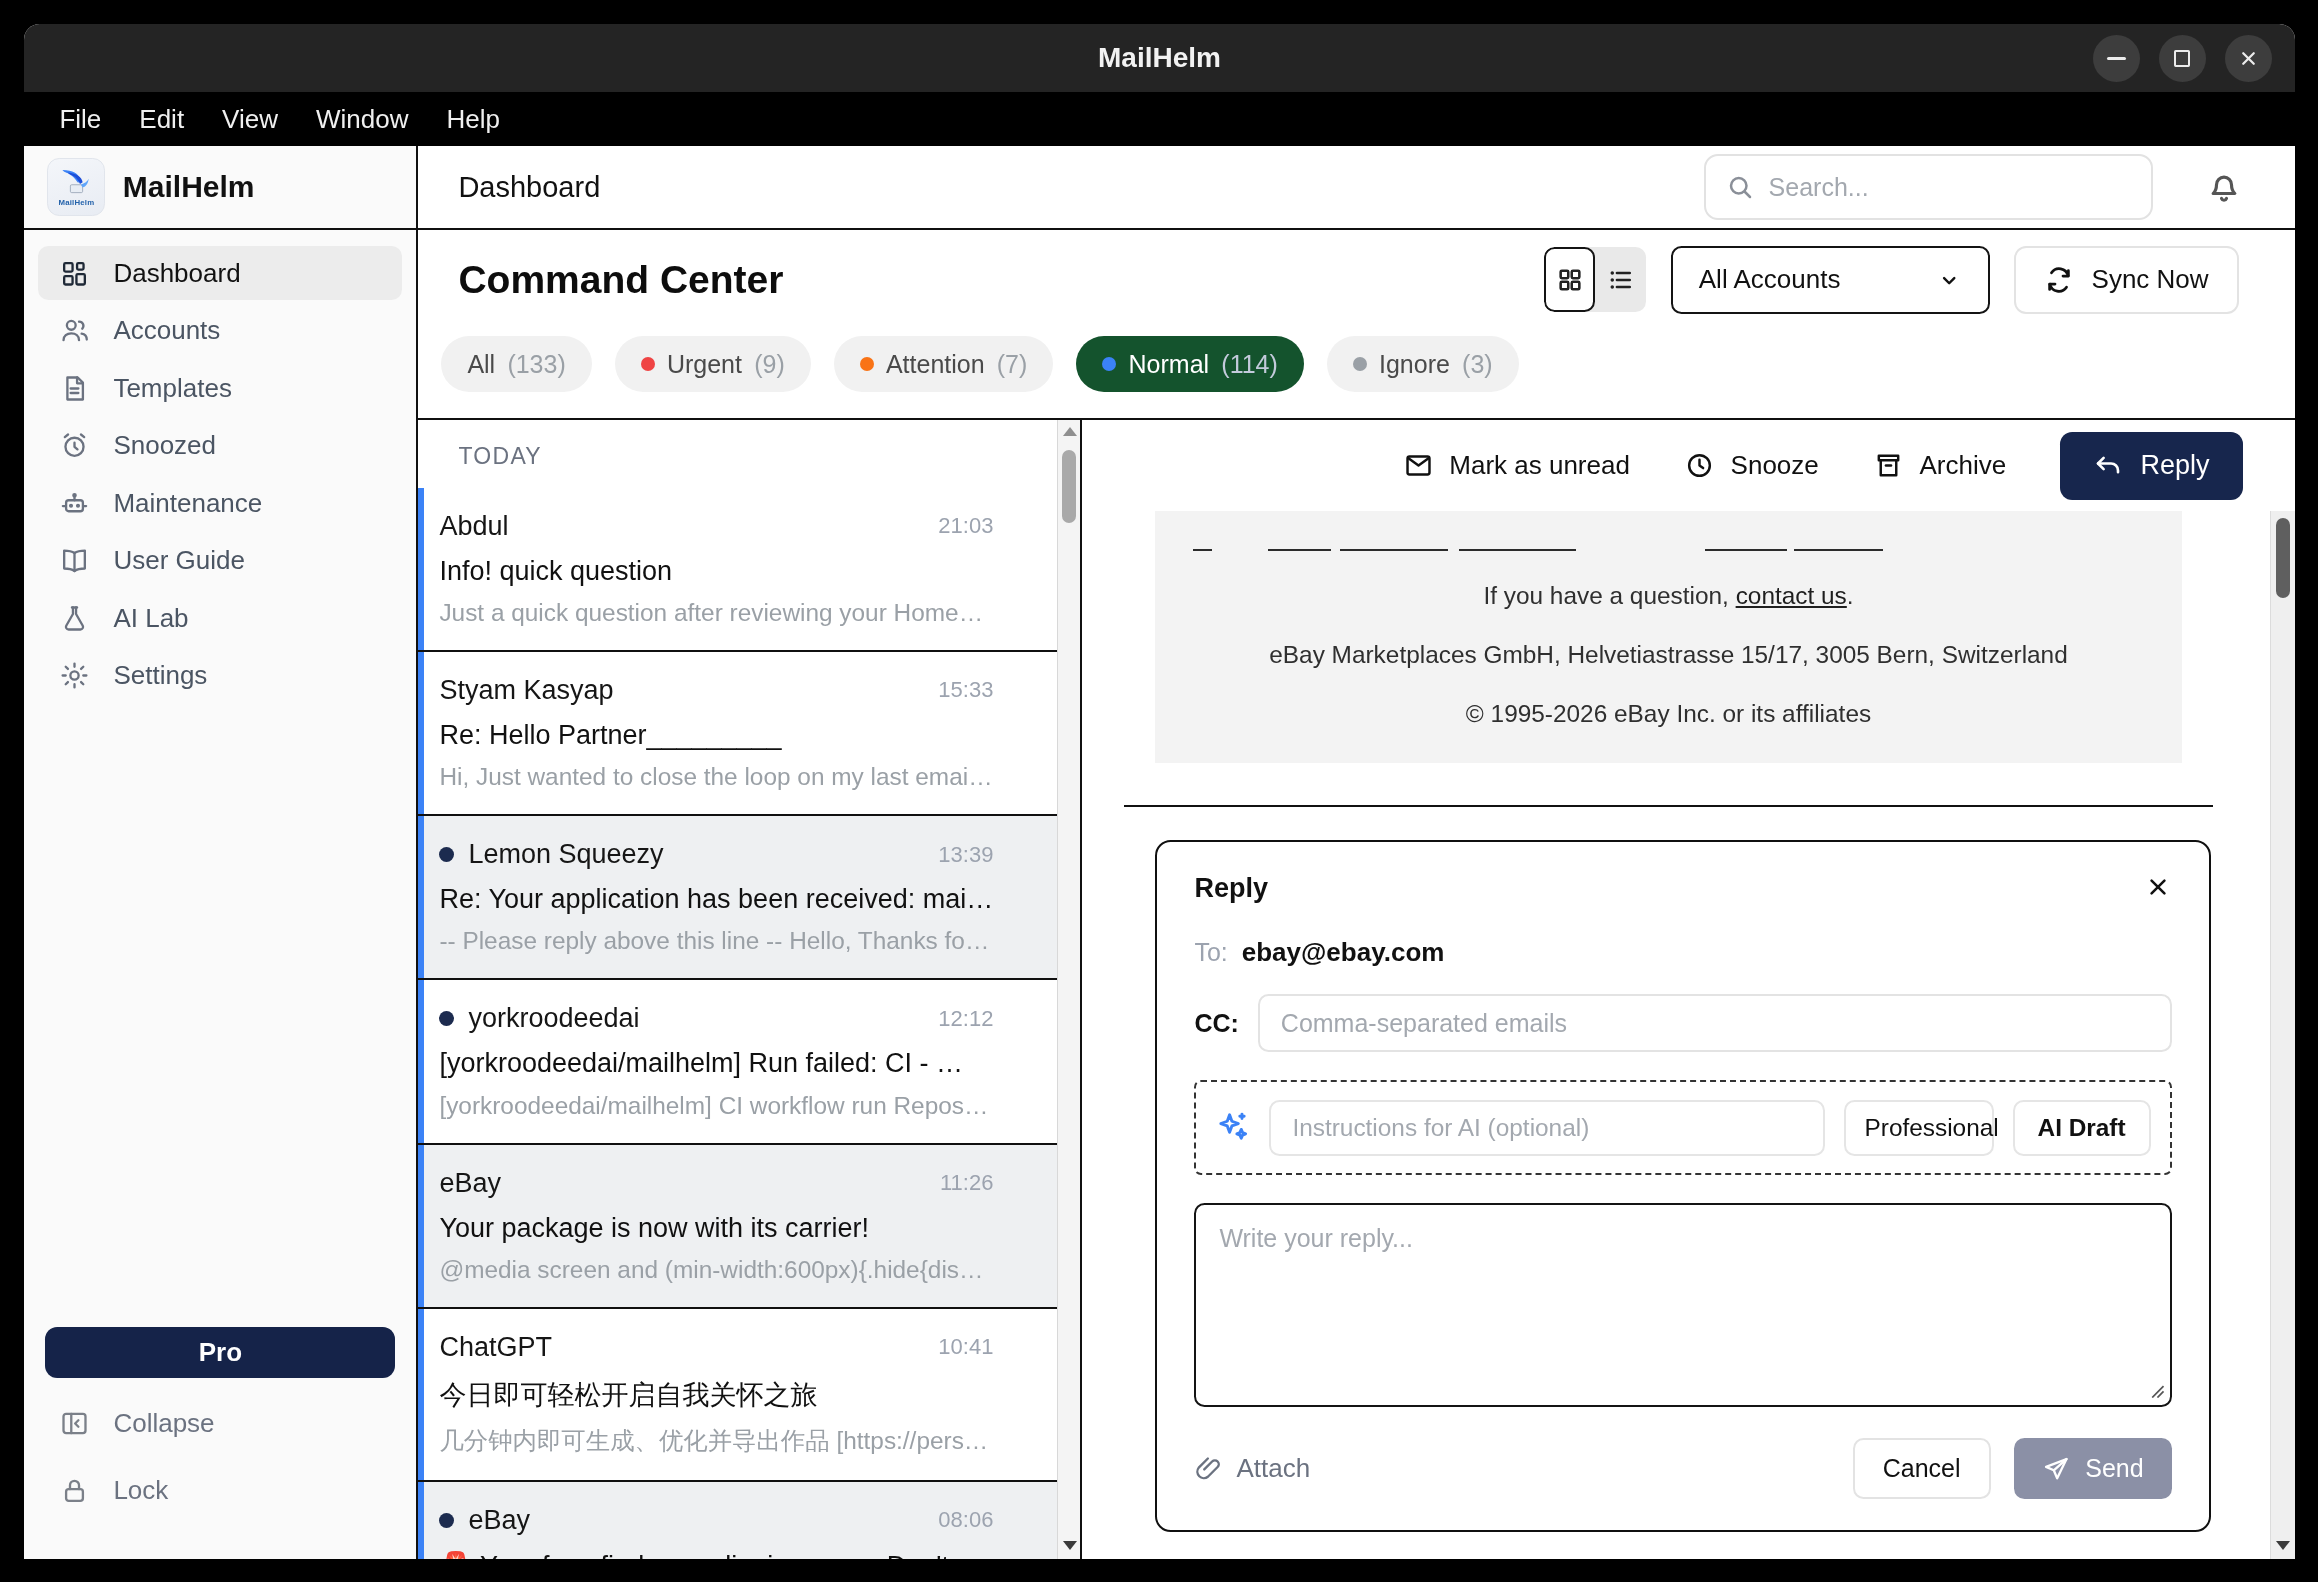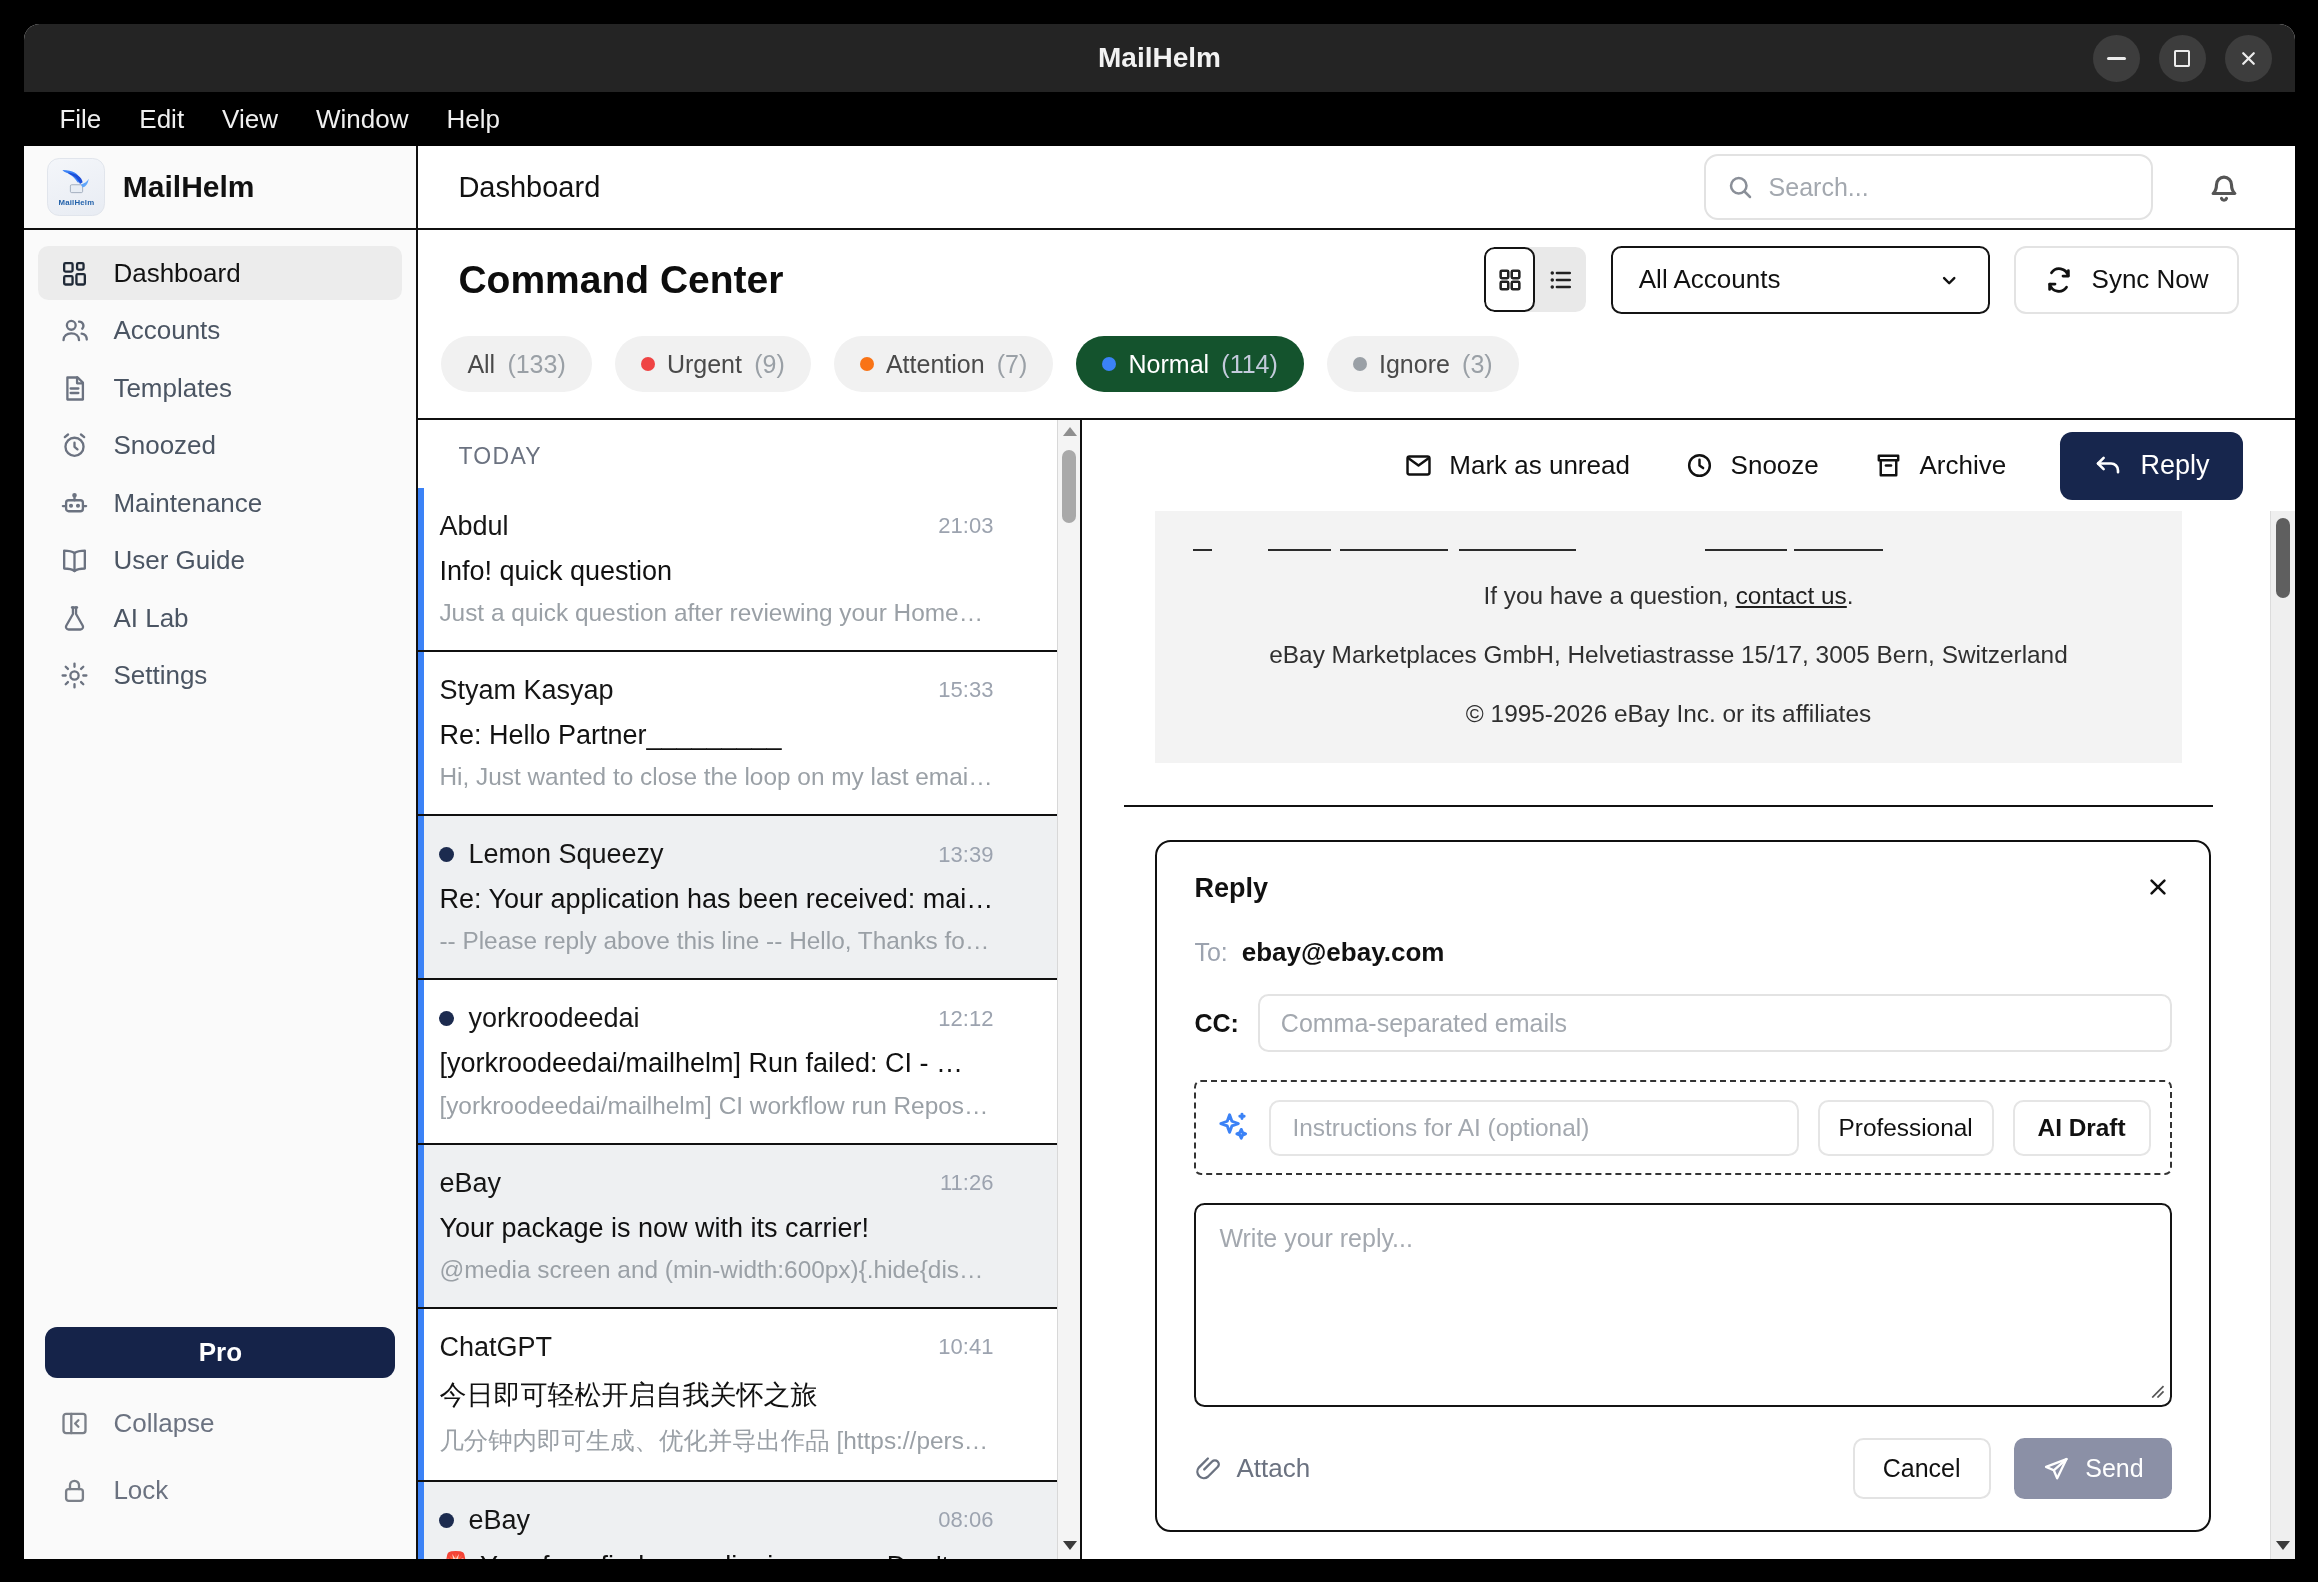--- a/index.html
+++ b/index.html
@@ -53,21 +53,21 @@
   .bell svg { width:40px; height:40px; stroke:#555; fill:none; stroke-width:1.9; stroke-linecap:round; stroke-linejoin:round; }
 
   
   .command-row { height:99px; flex:0 0 auto; display:flex; align-items:center; justify-content:space-between; padding:0 56px 0 40px; }
   .section-title { font-size:39px; font-weight:700; color:#0d0d0d; }
   .command-controls { display:flex; align-items:center; gap:24.4px; }
   .view-toggle { display:flex; border-radius:10.5px; overflow:hidden; background:#e9e9e9; }
   .toggle-seg { width:51px; height:65px; display:flex; align-items:center; justify-content:center; }
   .toggle-seg svg { width:28px; height:28px; stroke:#222; fill:none; stroke-width:2.2; stroke-linecap:round; }
   .toggle-seg.active { background:#fff; border:2.6px solid #141414; border-radius:10.5px; }
-  .account-select { width:379px; height:68px; border:2.6px solid #141414; border-radius:10.5px; background:#fff; display:flex; align-items:center; justify-content:space-between; padding:0 26px; font-size:26px; color:#111; }
+  .account-select { width:319px; height:68px; border:2.6px solid #141414; border-radius:10.5px; background:#fff; display:flex; align-items:center; justify-content:space-between; padding:0 26px; font-size:26px; color:#111; }
   .account-select svg { width:24.4px; height:24.4px; stroke:#111; fill:none; stroke-width:2.4; stroke-linecap:round; stroke-linejoin:round; }
   .sync-btn { height:68px; border:2.2px solid #e3e3e3; border-radius:12.2px; background:#fff; display:flex; align-items:center; gap:17.4px; padding:0 28px; font-size:26px; color:#111; font-weight:500; }
   .sync-btn svg { width:30px; height:30px; stroke:#111; fill:none; stroke-width:2.2; stroke-linecap:round; stroke-linejoin:round; }
 
   
   .filter-row { flex:0 0 auto; border-bottom:2.6px solid #101010; display:flex; gap:23px; padding:7px 0 26px 23px; }
   .pill { height:56px; border-radius:28px; background:#f1f1f1; display:flex; align-items:center; gap:12.2px; padding:0 26px; font-size:25px; color:#4a4a4a; font-weight:500; }
   .pill .count { color:#9aa0a6; font-weight:400; }
   .pill.active { background:#14532d; color:#fff; }
   .pill.active .count { color:#c3cadb; }
@@ -124,21 +124,21 @@
   .close-x svg { width:28px; height:28px; stroke:#111; fill:none; stroke-width:2.2; stroke-linecap:round; }
   .to-row { margin-top:33px; display:flex; gap:14px; align-items:baseline; }
   .to-label { font-size:25px; color:#9ca3af; }
   .to-value { font-size:26px; color:#111; font-weight:600; }
   .cc-row { margin-top:26px; display:flex; align-items:center; gap:19px; }
   .cc-label { font-size:25px; color:#111; font-weight:700; }
   .cc-input { flex:1; height:58px; border:2.2px solid #e3e3e3; border-radius:10.5px; padding:0 21px; font-size:25px; color:#333; outline:0; font-family:inherit; }
   .ai-row { margin-top:28px; border:2.2px dashed #333; border-radius:7px; padding:17.4px 19px; display:flex; align-items:center; gap:19px; }
   .sparkles svg { width:35px; height:35px; stroke:#3b82f6; fill:none; stroke-width:2; stroke-linecap:round; stroke-linejoin:round; }
   .ai-input { flex:1; height:56px; border:2.2px solid #e5e5e5; border-radius:10.5px; padding:0 21px; font-size:24.4px; color:#333; outline:0; font-family:inherit; }
-  .tone-select { width:176px; height:56px; border:2.2px solid #e5e5e5; border-radius:10.5px; display:flex; align-items:center; justify-content:space-between; padding:0 19px; font-size:24.4px; color:#111; font-weight:500; background:#fff; }
+  .tone-select { width:150px; height:56px; border:2.2px solid #e5e5e5; border-radius:10.5px; display:flex; align-items:center; justify-content:space-between; padding:0 19px; font-size:24.4px; color:#111; font-weight:500; background:#fff; }
   .tone-select svg { width:21px; height:21px; stroke:#111; fill:none; stroke-width:2.4; stroke-linecap:round; stroke-linejoin:round; }
   .ai-draft-btn { height:56px; border:2.2px solid #e5e5e5; border-radius:10.5px; background:#fff; padding:0 23px; font-size:24.4px; font-weight:700; color:#111; display:flex; align-items:center; }
   .body-wrap { position:relative; margin-top:28px; }
   .reply-textarea { width:100%; height:204px; border:2.6px solid #141414; border-radius:10.5px; padding:19px 23px; font-size:25px; color:#333; outline:0; resize:none; font-family:inherit; display:block; }
   .resize-grip { position:absolute; right:7px; bottom:8.7px; width:17.4px; height:17.4px; }
   .resize-grip svg { width:17.4px; height:17.4px; stroke:#555; stroke-width:2; }
   .reply-footer { margin-top:31px; display:flex; align-items:center; justify-content:space-between; }
   .attach { display:flex; align-items:center; gap:12px; color:#6b7280; font-size:26px; }
   .attach svg { width:30px; height:30px; stroke:#6b7280; fill:none; stroke-width:1.9; stroke-linecap:round; stroke-linejoin:round; }
   .footer-btns { display:flex; align-items:center; gap:23px; }

